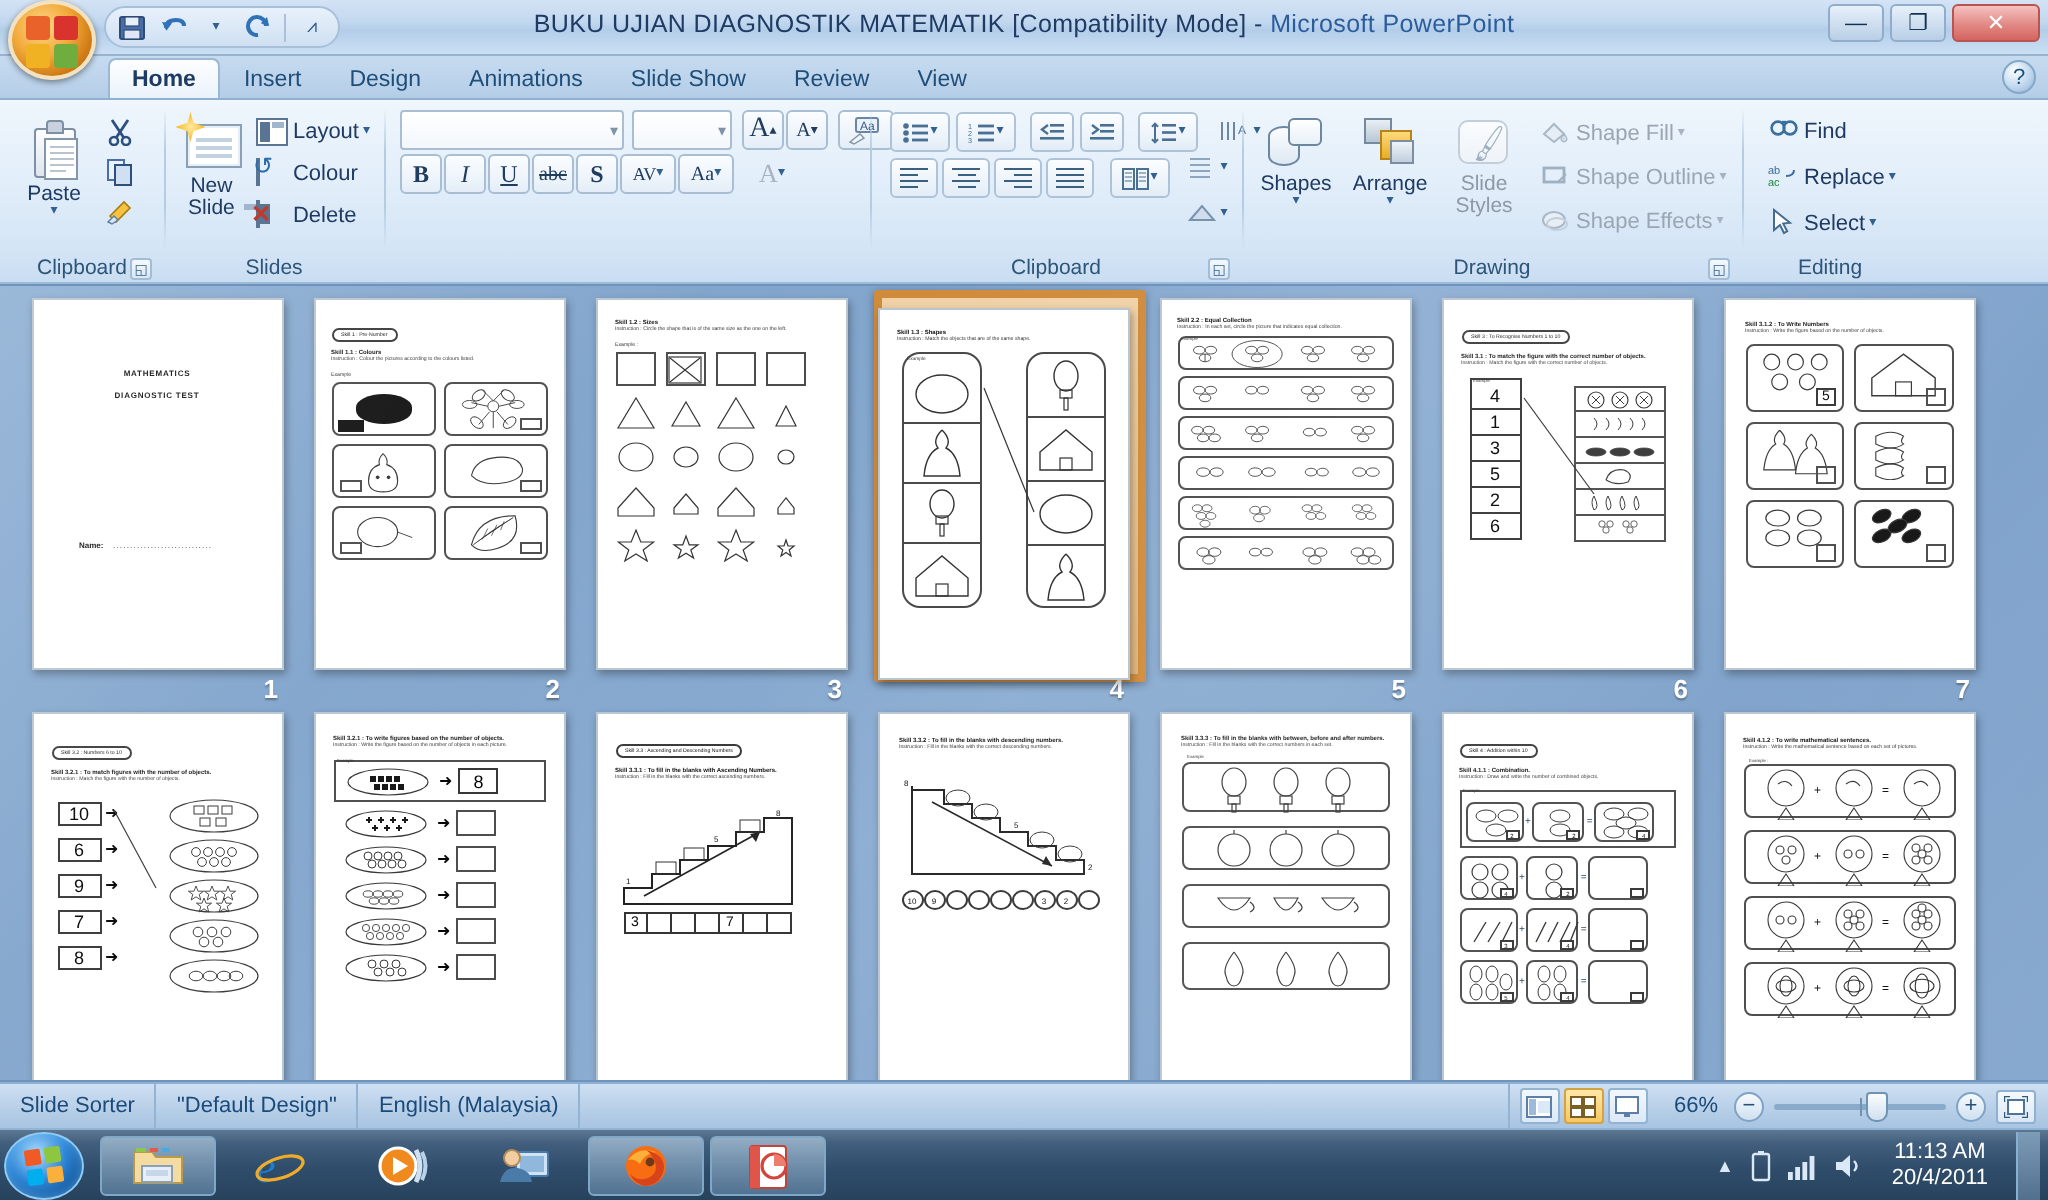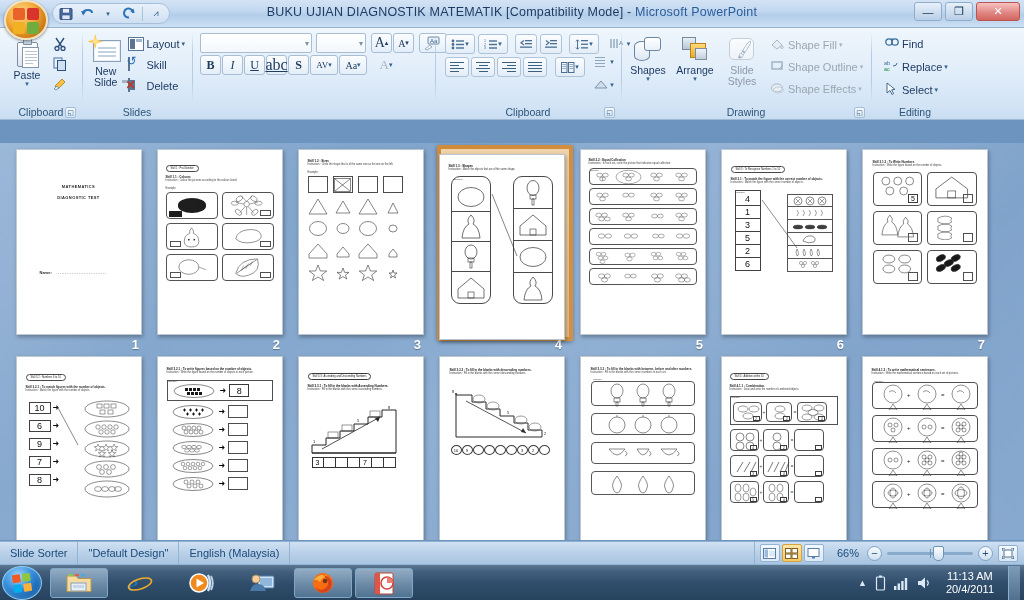--- a/index.html
+++ b/index.html
@@ -384,20 +384,30 @@
       <span>BUKU UJIAN DIAGNOSTIK MATEMATIK [Compatibility Mode]</span><span> - </span><span class="app-name">Microsoft PowerPoint</span>
     </div>
 
     <div class="win-buttons">
       <div class="wb">—</div>
       <div class="wb">❐</div>
       <div class="wb close">✕</div>
     </div>
   </div>
 
+  <div class="tabstrip">
+    <div class="tab active">Home</div>
+    <div class="tab">Insert</div>
+    <div class="tab">Design</div>
+    <div class="tab">Animations</div>
+    <div class="tab">Slide Show</div>
+    <div class="tab">Review</div>
+    <div class="tab">View</div>
+    <div class="help-orb">?</div>
+  </div>
 
   <div class="ribbon">
 
     <div class="group" style="width:82px;">
       <div class="group-body clip-paste">
         <div class="bigbtn" style="width:46px;">
           <div class="paste-ico">
             <div class="paste-board"></div>
             <div class="paste-clip"></div>
             <div class="paste-page">
@@ -456,21 +466,21 @@
         <div style="display:flex;flex-direction:column;gap:1px;padding-top:2px;">
           <div class="smallrow">
             <span class="layout-ico"></span>
             <span class="lbl">Layout</span>
             <span class="caret">▾</span>
           </div>
           <div class="smallrow">
             <span style="position:relative;width:16px;height:14px;">
               <span class="reset-ico"></span><span class="reset-arrow">↺</span>
             </span>
-            <span class="lbl">Skill</span>
+            <span class="lbl">Colour</span>
           </div>
           <div class="smallrow">
             <span style="position:relative;width:16px;height:14px;">
               <span class="layout-ico" style="border-color:#5a7594;"></span>
               <span style="position:absolute;left:-3px;top:-1px;" class="del-x">✕</span>
             </span>
             <span class="lbl">Delete</span>
           </div>
         </div>
       </div>
@@ -510,21 +520,21 @@
           <div class="fbtn" style="border-color:#a9bed3;background:linear-gradient(180deg,#fbfdff,#e4eef8);">
               <b style="font-family:'Liberation Serif',serif;">B</b>
             </div>
           <div class="fbtn" style="border-color:#a9bed3;background:linear-gradient(180deg,#fbfdff,#e4eef8);">
               <i style="font-family:'Liberation Serif',serif;">I</i>
             </div>
           <div class="fbtn" style="border-color:#a9bed3;background:linear-gradient(180deg,#fbfdff,#e4eef8);">
               <u style="font-family:'Liberation Serif',serif;">U</u>
             </div>
           <div class="fbtn" style="border-color:#a9bed3;background:linear-gradient(180deg,#fbfdff,#e4eef8);">
-              <s style="font-size:16px;font-family:'Liberation Serif',serif;text-decoration:underline;">abc</s>
+              <s style="font-size:10px;font-family:'Liberation Serif',serif;">abc</s>
             </div>
           <div class="fbtn" style="border-color:#a9bed3;background:linear-gradient(180deg,#fbfdff,#e4eef8);">
               <b style="font-family:'Liberation Serif',serif;">S</b>
             </div>
           <div class="fbtn wide" style="border-color:#a9bed3;background:linear-gradient(180deg,#fbfdff,#e4eef8);">
             <span style="font-size:9px;font-family:'Liberation Serif',serif;">AV</span>
               <span class="caret">▾</span>
           </div>
           <div class="fbtn wide" style="border-color:#a9bed3;background:linear-gradient(180deg,#fbfdff,#e4eef8);">
             <span style="font-size:10px;font-family:'Liberation Serif',serif;">Aa</span>

